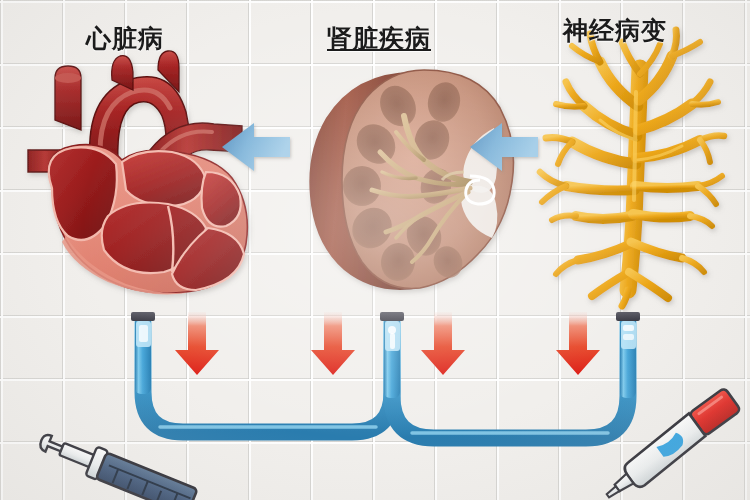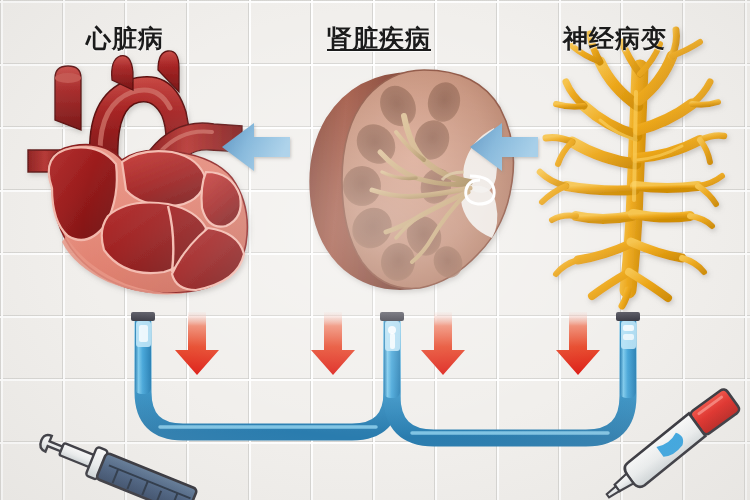--- a/index.html
+++ b/index.html
@@ -392,15 +392,15 @@
 
       <path d="M620 442 L604 444 L604 452 L620 454 Z" fill="url(#gWhiteBody)" stroke="#2b2b33" stroke-width="2.2"></path>
       <path d="M604 446 L592 447 L592 451 L604 452 Z" fill="#e9eced" stroke="#2b2b33" stroke-width="2"></path>
     </g>
   </svg>
 
   <div id="vignette"></div>
 
   <div class="label" style="left:86px; top:22px;">心脏病</div>
   <div class="label" style="left:327px; top:22px;text-decoration:underline;">肾脏疾病</div>
-  <div class="label" style="left:563px; top:22px;">神经病变</div>
+  <div class="label" style="left:563px; top:14px;">神经病变</div>
 
 </div>
 
 </body></html>

